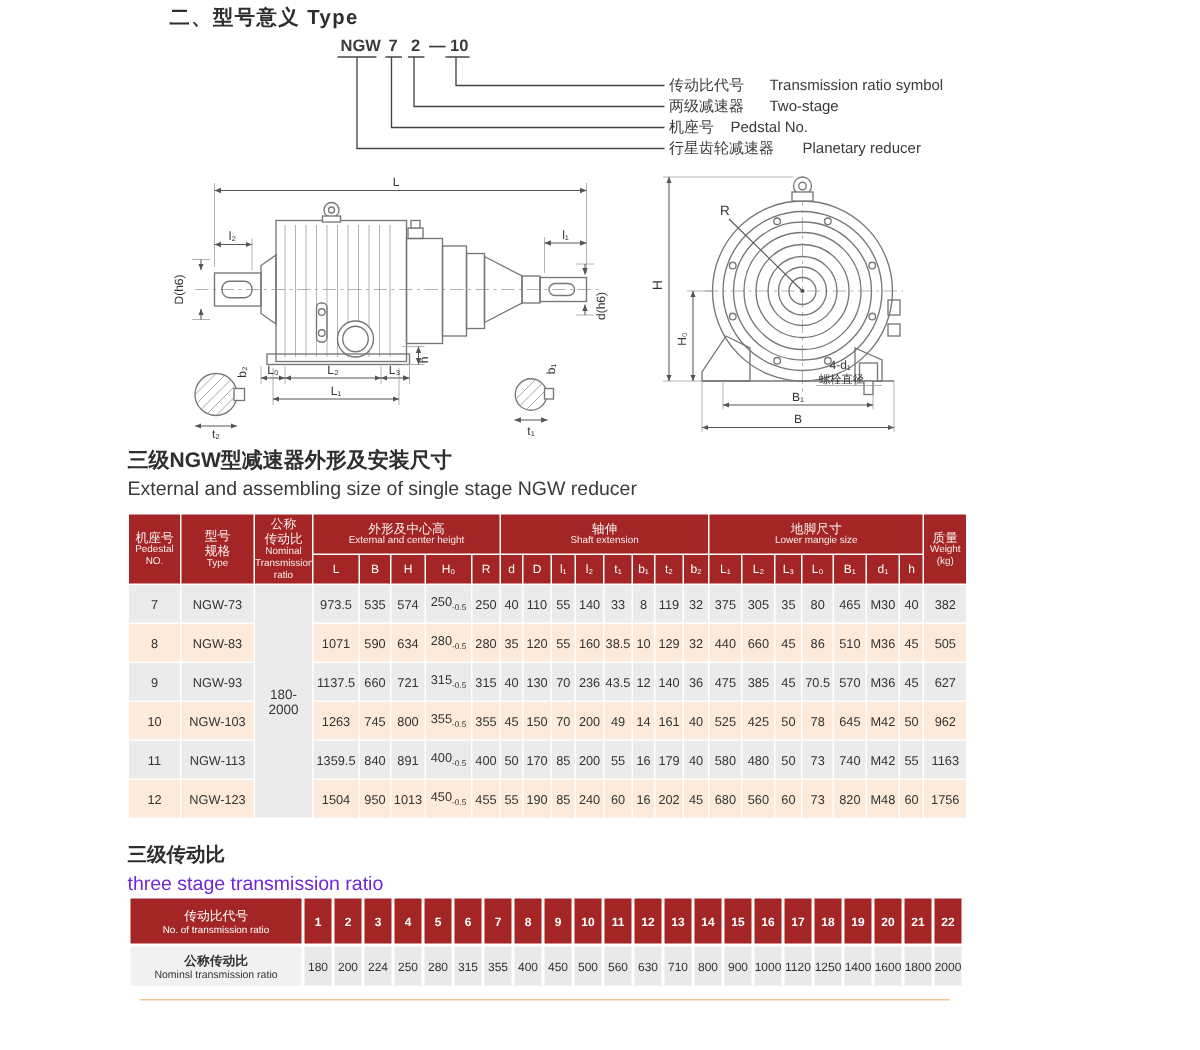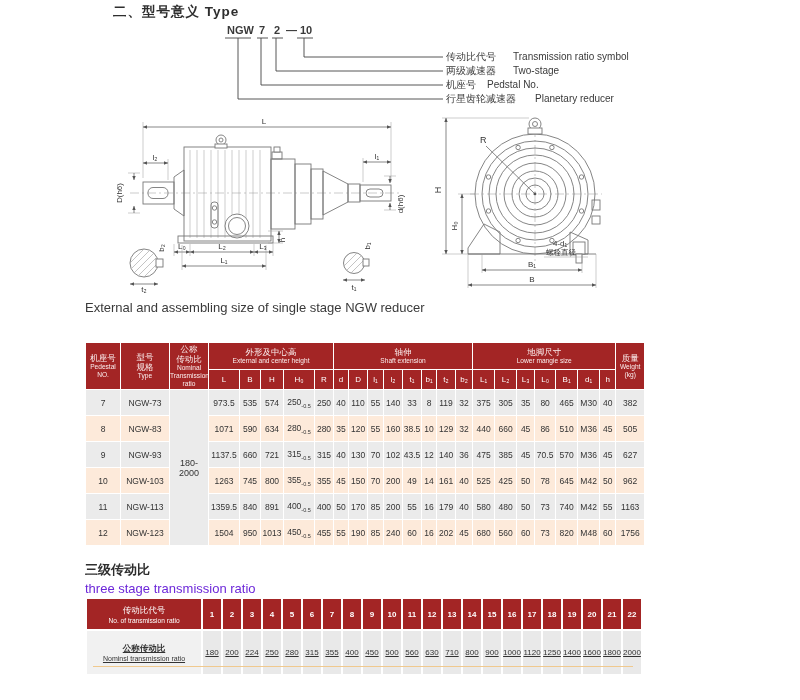--- a/index.html
+++ b/index.html
@@ -43,22 +43,22 @@
   #main-table td.c-ratio{background:#e9e9e9;font-size:9px;}
   #main-table sub{font-size:5.5px;}
   
   #ratio-table{position:absolute;left:85px;top:597px;width:558px;border-collapse:separate;
                border-spacing:2px;table-layout:fixed;background:#fff;}
   #ratio-table th{background:#a32525;color:#fff;font-weight:bold;text-align:center;
                   vertical-align:middle;height:30px;font-size:8px;padding:0;overflow:hidden;}
   #ratio-table th.lab{font-weight:normal;}
   #ratio-table th.lab .hzh{font-size:8.5px;}
   #ratio-table th.lab .hen{font-size:6.6px;font-weight:normal;}
-  #ratio-table td{background:#e9e9e9;text-align:center;vertical-align:middle;height:43px;
-                  font-size:8px;color:#333;padding:0;overflow:hidden;text-decoration:underline;}
+  #ratio-table td{background:#e9e9e9;text-align:center;vertical-align:middle;height:26px;
+                  font-size:8px;color:#333;padding:0;overflow:hidden;}
   #ratio-table td.lab{background:#f1f1f1;}
   #ratio-table td.lab .hzh{font-size:8.5px;font-weight:bold;}
   #ratio-table td.lab .hen{font-size:7px;}
   #accent-line{left:93px;top:666px;width:540px;height:1px;background:#f0c98e;}
 </style>
 </head>
 <body>
 
 <div id="page">
 
@@ -273,20 +273,21 @@
       <text x="21" y="78" font-size="9" text-anchor="middle" transform="rotate(-90 21 78)">H</text>
       <text x="37" y="114" font-size="8" text-anchor="middle" transform="rotate(-90 37 114)">H₀</text>
       <text x="112" y="155" font-size="8" text-anchor="middle">B₁</text>
       <text x="112" y="170" font-size="8" text-anchor="middle">B</text>
       <text x="133" y="134" font-size="8">4-d₁</text>
       <text x="126" y="143" font-size="7.5">螺栓直径</text>
     </g>
   </svg>
 
   <div class="abs" id="main-title">
+    <div class="zh">三级NGW型减速器外形及安装尺寸</div>
     <div class="en">External and assembling size of single stage NGW reducer</div>
   </div>
 
   <table id="main-table">
     <colgroup>
       <col style="width:34px">
         <col style="width:48px">
         <col style="width:38px">
       <col style="width:30px">
         <col style="width:20px">
@@ -426,21 +427,21 @@
           <td>9</td>
           <td>NGW-93</td>
           <td>1137.5</td>
           <td>660</td>
           <td>721</td>
           <td>315<sub>-0.5</sub></td>
           <td>315</td>
           <td>40</td>
           <td>130</td>
           <td>70</td>
-          <td>102</td>
+          <td>236</td>
           <td>43.5</td>
           <td>12</td>
           <td>140</td>
           <td>36</td>
           <td>475</td>
           <td>385</td>
           <td>45</td>
           <td>70.5</td>
           <td>570</td>
           <td>M36</td>

